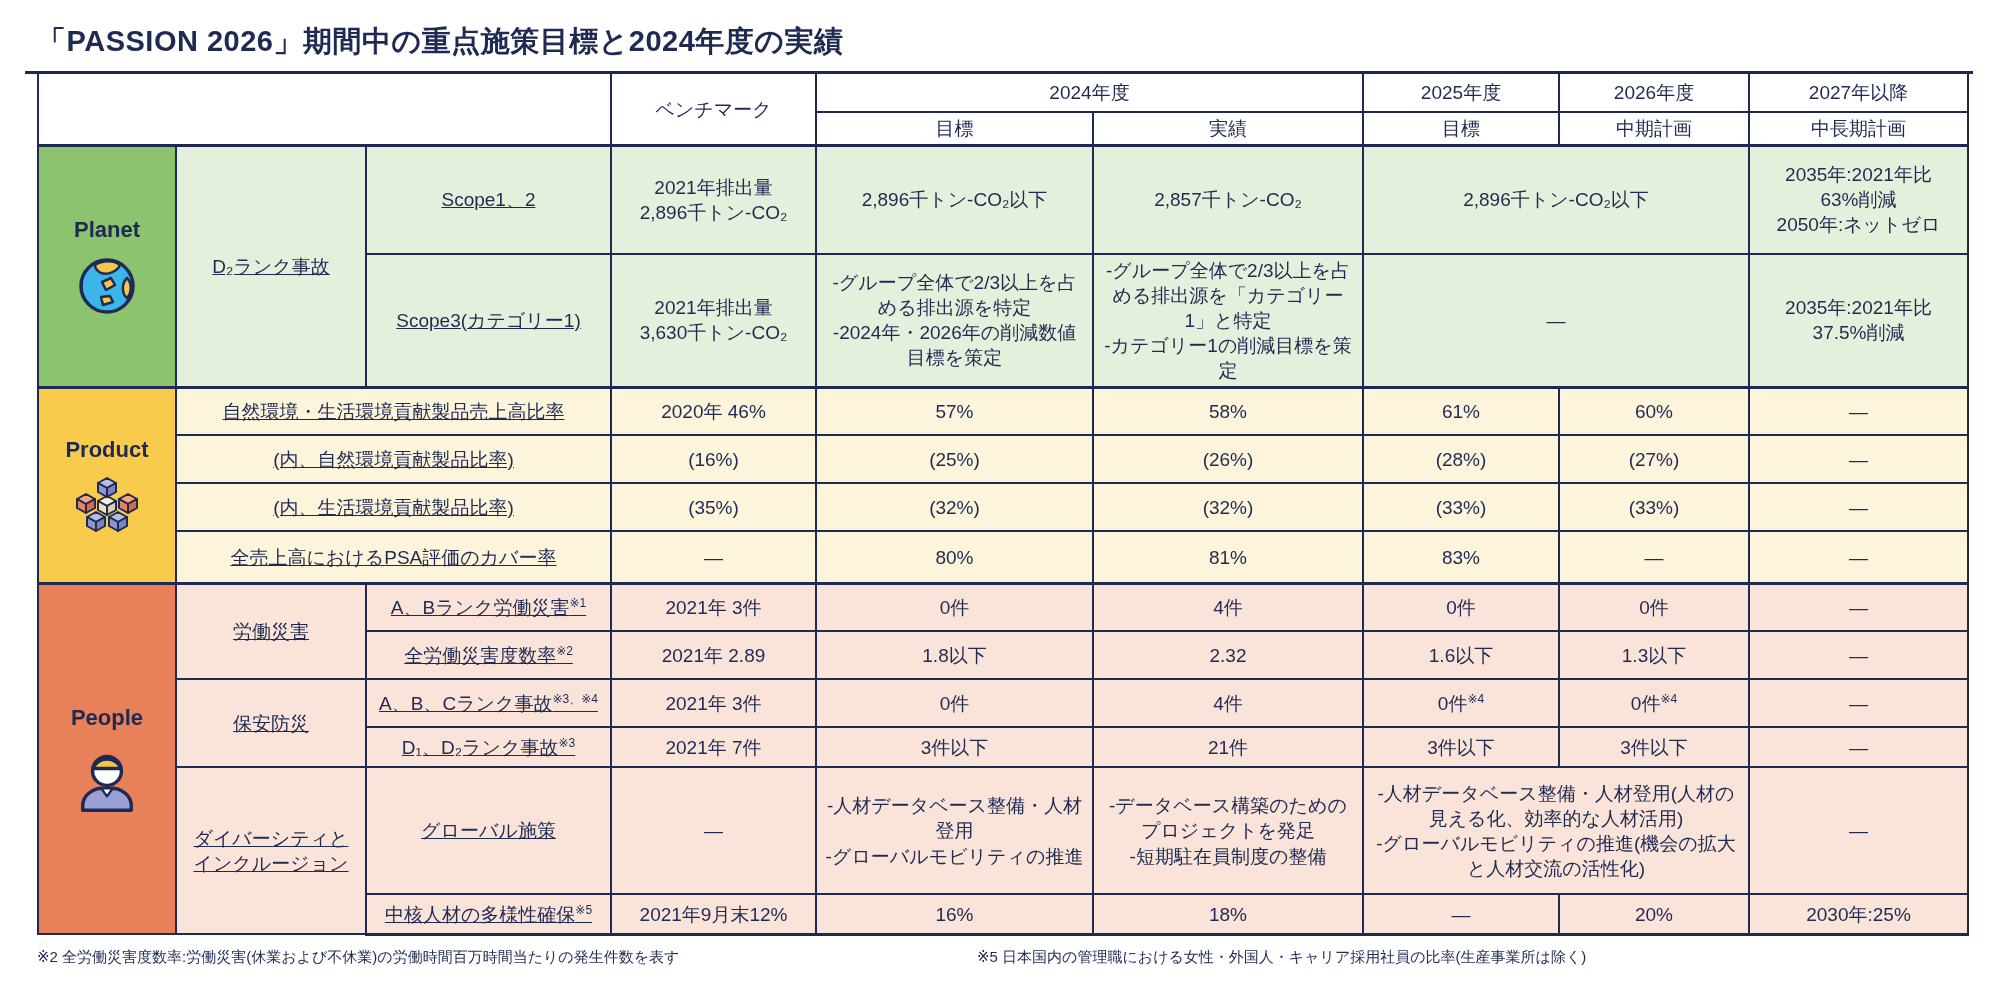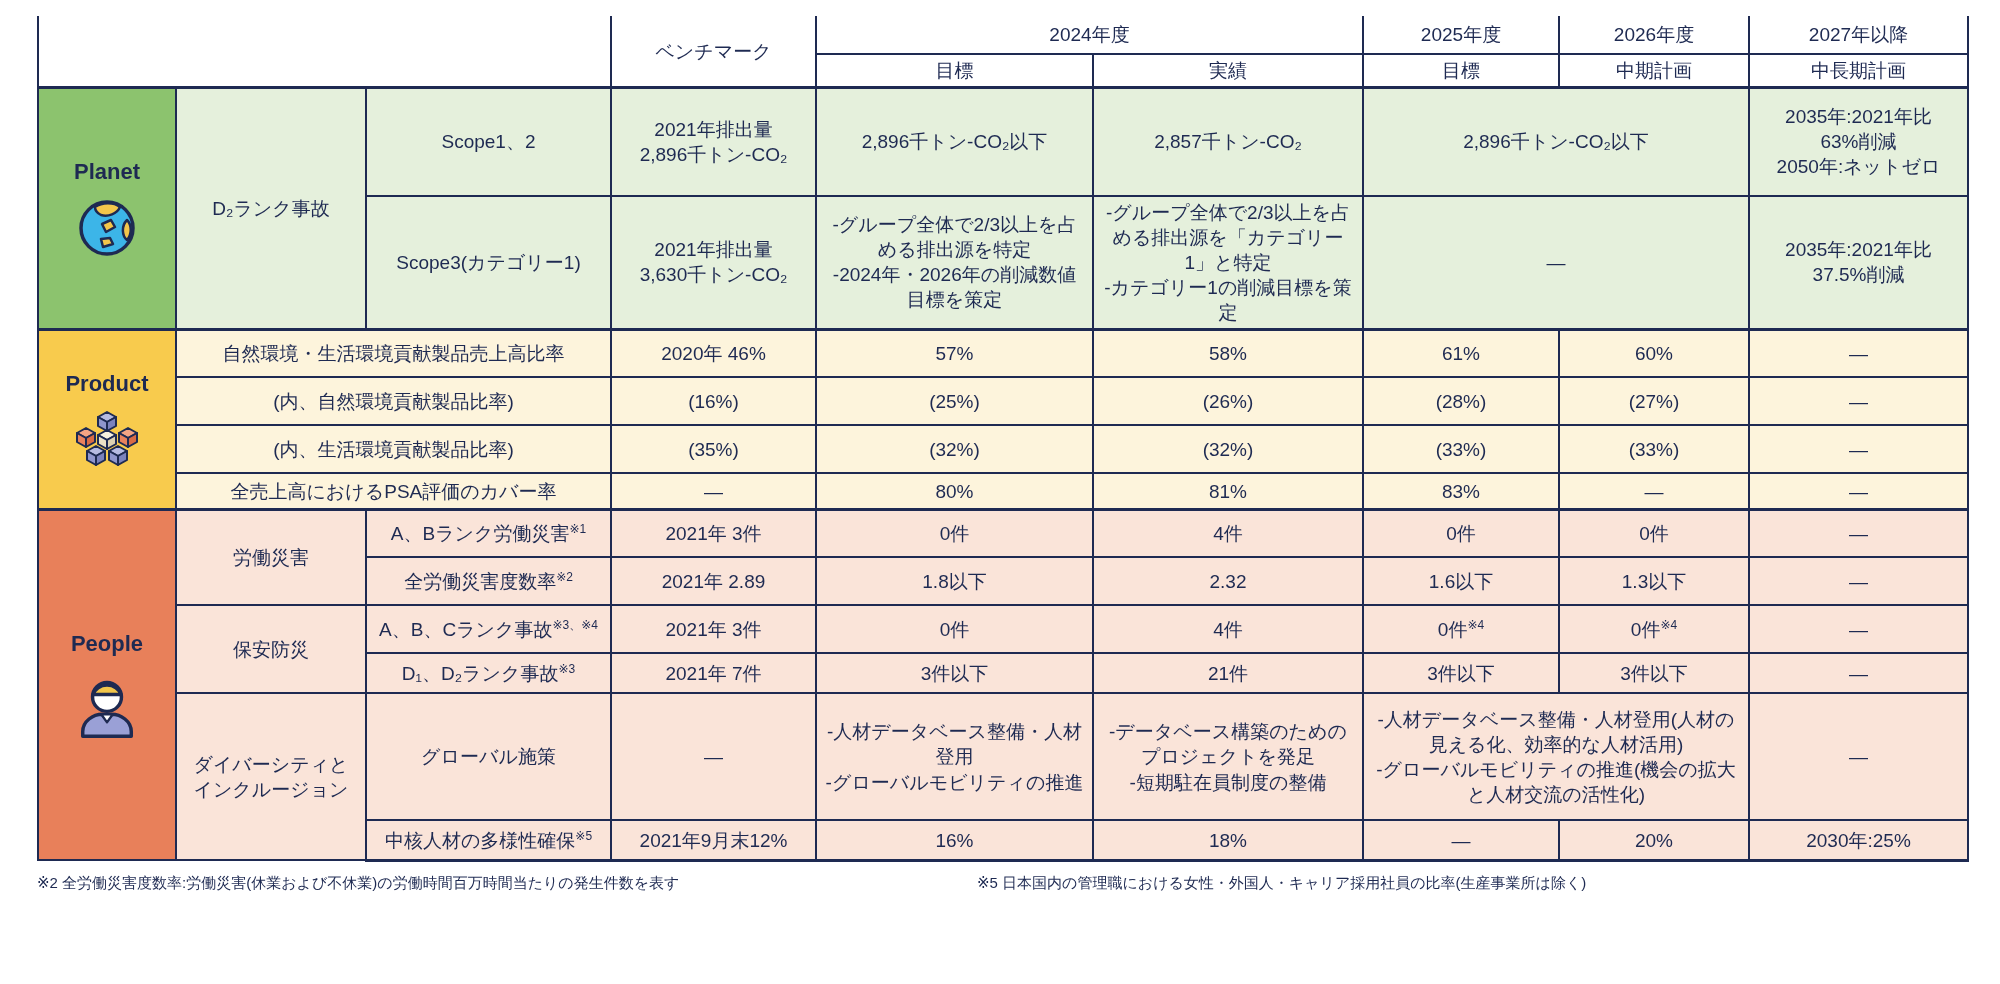--- a/index.html
+++ b/index.html
@@ -29,21 +29,21 @@
     text-align:center;vertical-align:middle;
     font-size:19px;line-height:1.32;padding:3px 8px;
     white-space:pre-line;
   }
   tr.hr1 td{border-top:none;}
   td.blank{border:none;background:#fff;}
   td.hcell{background:#fff;font-size:19px;}
   td.g{background:var(--planet_cell);}
   td.y{background:var(--product_cell);}
   td.p{background:var(--people_cell);}
-  td.left{text-align:left;padding-left:13px;}
+  td.left{text-align:left;padding-left:13px;text-decoration:underline;}
   td.bullets{text-align:left;font-size:16.5px;line-height:1.33;padding:5px 8px 5px 10px;}
   td.lt{text-align:right;padding-right:14px;}
   tr.sec td{border-top:3px solid var(--ink);}
   tr.last td{border-bottom:3px solid var(--ink);margin-top:28px;}
   td.band{padding:4px 2px;}
   .band-inner{display:flex;flex-direction:column;align-items:center;justify-content:center;gap:10px;}
   .band-label{font-size:22px;font-weight:bold;}
   td.planetb{background:var(--planet_band);}
   td.productb{background:var(--product_band);}
   td.peopleb{background:var(--people_band);}
@@ -51,20 +51,21 @@
   .footnotes{
     display:flex;gap:22px;margin-top:9px;font-size:15px;line-height:1.55;
   }
   .fn-left{width:918px;}
   .fn-right{flex:1;}
 </style>
 </head>
 <body>
 
 <div class="page">
+  <div class="title">「PASSION 2026」期間中の重点施策目標と2024年度の実績</div>
 
   <table class="tbl">
     <colgroup>
       <col style="width:138px">
         <col style="width:190px">
         <col style="width:245px">
       <col style="width:205px">
         <col style="width:277px">
         <col style="width:270px">
       <col style="width:196px">
@@ -173,21 +174,21 @@
     </tr>
     <tr style="height:48px">
       <td class="y left" colspan="2">(内、生活環境貢献製品比率)</td>
       <td class="y">(35%)</td>
       <td class="y">(32%)</td>
       <td class="y">(32%)</td>
       <td class="y">(33%)</td>
       <td class="y">(33%)</td>
       <td class="y">—</td>
     </tr>
-    <tr style="height:36px">
+    <tr style="height:52px">
       <td class="y left" colspan="2">全売上高におけるPSA評価のカバー率</td>
       <td class="y">—</td>
       <td class="y">80%</td>
       <td class="y">81%</td>
       <td class="y">83%</td>
       <td class="y">—</td>
       <td class="y">—</td>
     </tr>
 
     <tr class="sec" style="height:48px">

